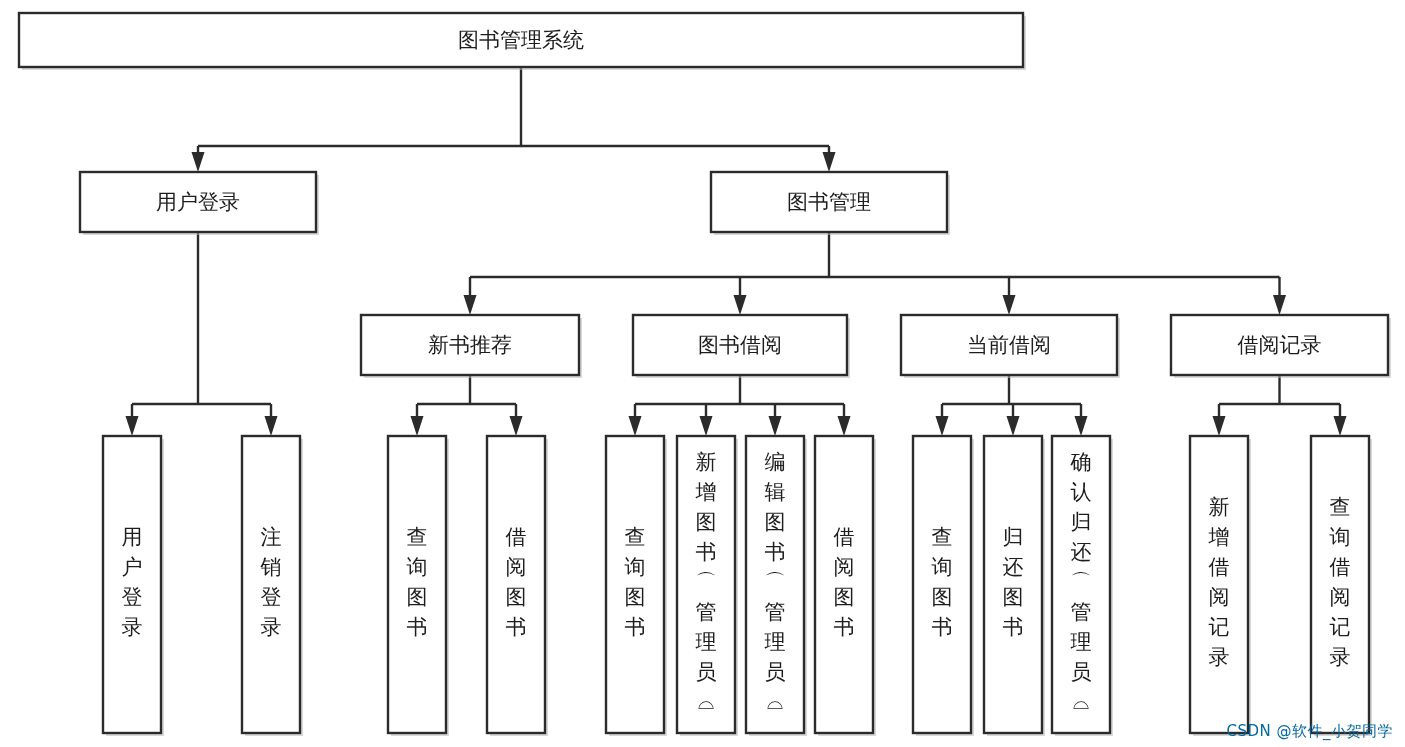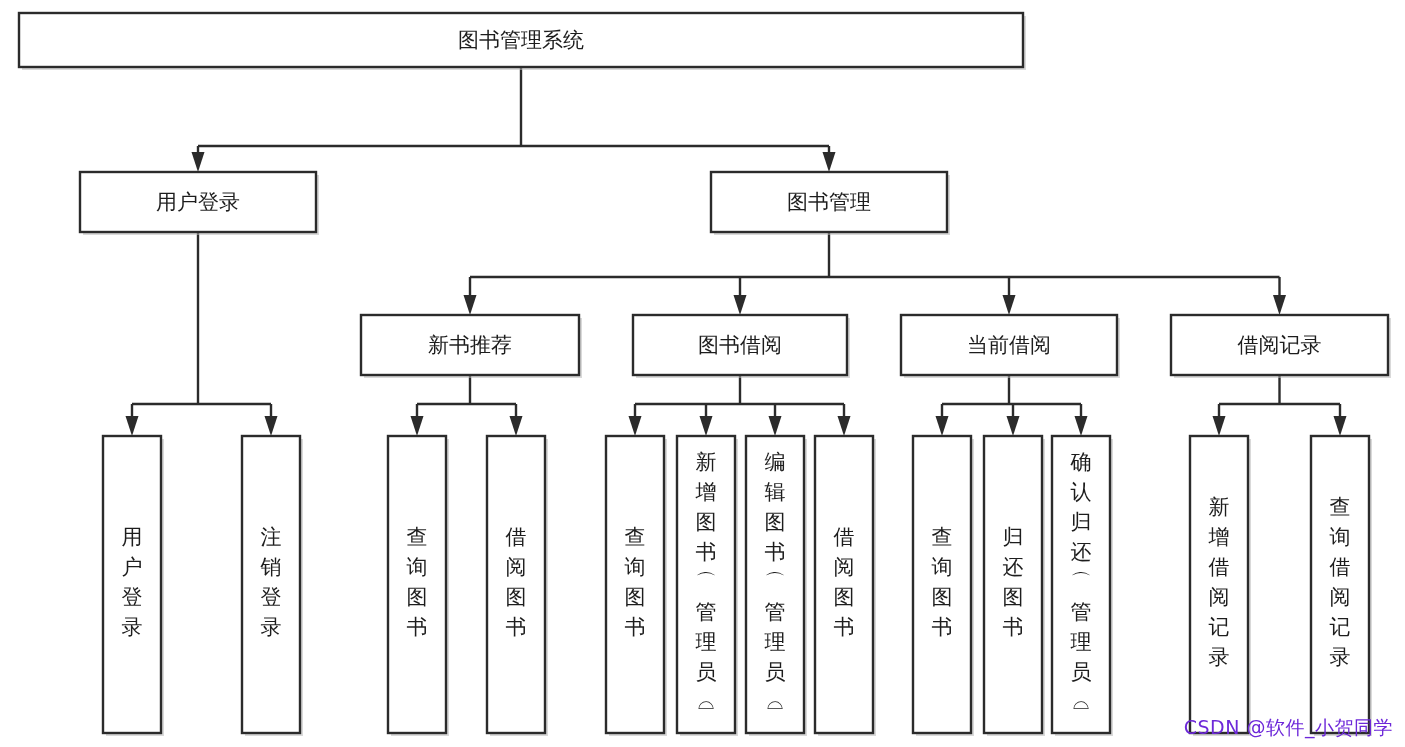--- a/index.html
+++ b/index.html
@@ -55,22 +55,22 @@
     fill: #1d1d1d;
     font-family: "DejaVu Sans", "Liberation Sans", sans-serif;
     font-size: 21px;
     text-anchor: middle;
   }
   .watermark {
     position: absolute;
     right: 12px;
     bottom: 6px;
     font-family: "DejaVu Sans", "Liberation Sans", sans-serif;
-    font-size: 19px;
-    color: #6d28d9;
+    font-size: 15px;
+    color: #0369a1;
     letter-spacing: 0.5px;
     white-space: nowrap;
     user-select: none;
   }
 </style>
 </head>
 <body>
 
 <div id="diagram-root">
   <svg class="flow" viewBox="0 0 1405 747" xmlns="http://www.w3.org/2000/svg">

